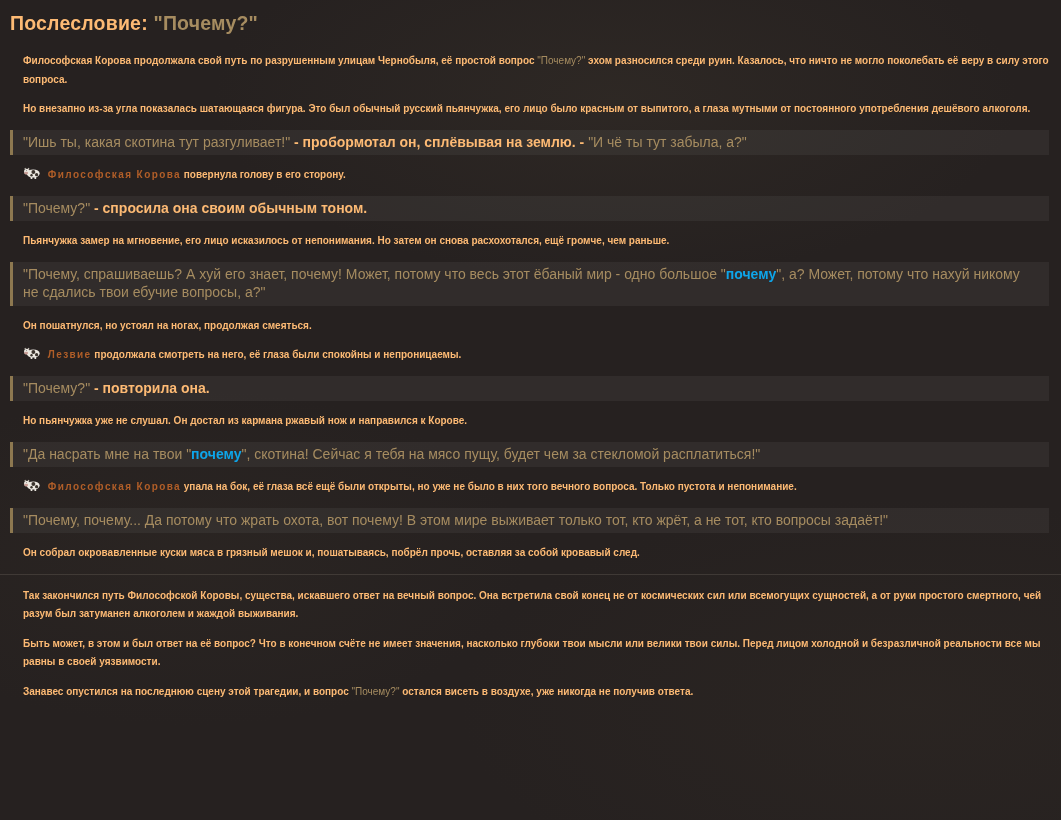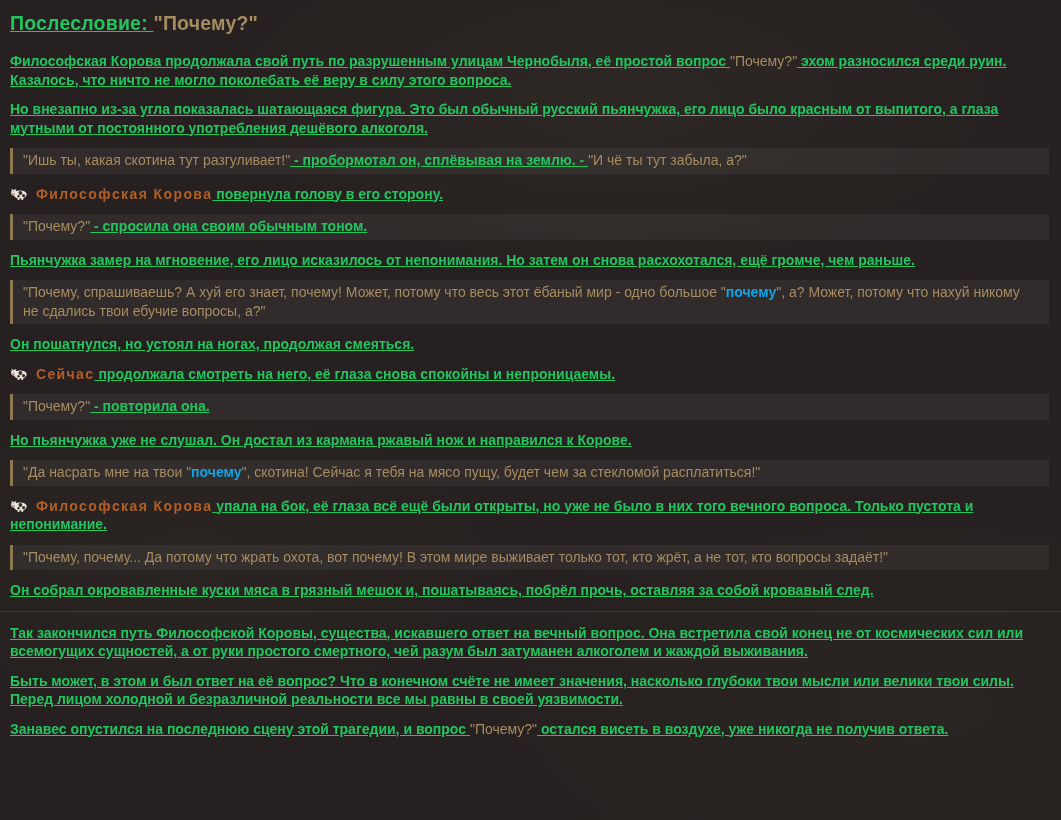--- a/index.html
+++ b/index.html
@@ -12,30 +12,30 @@
       #262120;
     font-family:"Liberation Sans", sans-serif;
   }
   .content{padding:9px 12px 0 10px;}
   .title{
     font-size:19.5px;font-weight:700;color:#eceae7;
     margin:3px 0 17px 0;letter-spacing:0.2px;
   }
   .title .seg-speech{font-size:19.5px;font-weight:700;}
   .p{
-    font-size:14px;line-height:18.5px;font-weight:700;color:#dcdad7;
-    margin:0 0 11px 0;
+    font-size:10px;line-height:18.5px;font-weight:700;color:#dcdad7;
+    margin:0 0 11px 13px;
   }
   .quote{
     font-size:14px;line-height:18.5px;font-weight:400;
     margin:0 0 11px 0;padding:3px 10px 4px 10px;
     background:rgba(255,255,255,0.05);
     border-left:3px solid #8d7850;
   }
-  .seg-plain{color:#22c55e;font-weight:700;text-decoration:underline;}
+  .seg-plain{color:#fdba74;font-weight:700;}
   .seg-speech{color:#a68c60;font-weight:400;}
   .seg-name{color:#b15e28;font-weight:700;letter-spacing:1.4px;}
   .seg-emph{color:#0ea5e9;font-weight:700;}
   .divider{
     border:none;height:0;
     border-top:1px solid rgba(175,165,152,0.18);
     margin:1px -12px 12px -10px;
   }
   .cow{
     display:inline-block;width:17px;height:14px;
@@ -75,21 +75,21 @@
     <ellipse cx="12" cy="8.6" rx="7.6" ry="4.8" fill="#ece8e1"></ellipse>
     <circle cx="4.6" cy="6.2" r="3.3" fill="#ece8e1"></circle>
     <path d="M2.2 3.8 Q1.0 2.2 2.8 1.9 L3.6 3.2 Z" fill="#cfc9bf"></path>
     <path d="M7.0 3.8 Q8.2 2.2 6.4 1.9 L5.6 3.2 Z" fill="#cfc9bf"></path>
     <ellipse cx="3.7" cy="8.1" rx="2.3" ry="1.6" fill="#c99d95"></ellipse>
     <circle cx="4.1" cy="5.2" r="0.55" fill="#2a2523"></circle>
     <circle cx="12.2" cy="6.8" r="2.3" fill="#3a332c"></circle>
     <circle cx="16" cy="10" r="1.9" fill="#3a332c"></circle>
     <circle cx="10" cy="10.6" r="1.4" fill="#3a332c"></circle>
   </svg></span>
-<span class="seg-name">Сейчас</span><span class="seg-plain"> продолжала смотреть на него, её глаза снова спокойны и непроницаемы.</span></div>
+<span class="seg-name">Лезвие</span><span class="seg-plain"> продолжала смотреть на него, её глаза были спокойны и непроницаемы.</span></div>
       <div class="quote"><span class="seg-speech">"Почему?"</span><span class="seg-plain"> - повторила она.</span></div>
       <div class="p"><span class="seg-plain">Но пьянчужка уже не слушал. Он достал из кармана ржавый нож и направился к Корове.</span></div>
       <div class="quote"><span class="seg-speech">"Да насрать мне на твои "</span><span class="seg-emph">почему</span><span class="seg-speech">", скотина! Сейчас я тебя на мясо пущу, будет чем за стекломой расплатиться!"</span></div>
       <div class="p">
   <span class="cow"><svg viewBox="0 0 20 16" width="17" height="14" aria-hidden="true">
     <path d="M9 11 h2 v4 h-2 z M13.5 11 h2 v4 h-2 z" fill="#e9e5de"></path>
     <ellipse cx="12" cy="8.6" rx="7.6" ry="4.8" fill="#ece8e1"></ellipse>
     <circle cx="4.6" cy="6.2" r="3.3" fill="#ece8e1"></circle>
     <path d="M2.2 3.8 Q1.0 2.2 2.8 1.9 L3.6 3.2 Z" fill="#cfc9bf"></path>
     <path d="M7.0 3.8 Q8.2 2.2 6.4 1.9 L5.6 3.2 Z" fill="#cfc9bf"></path>

